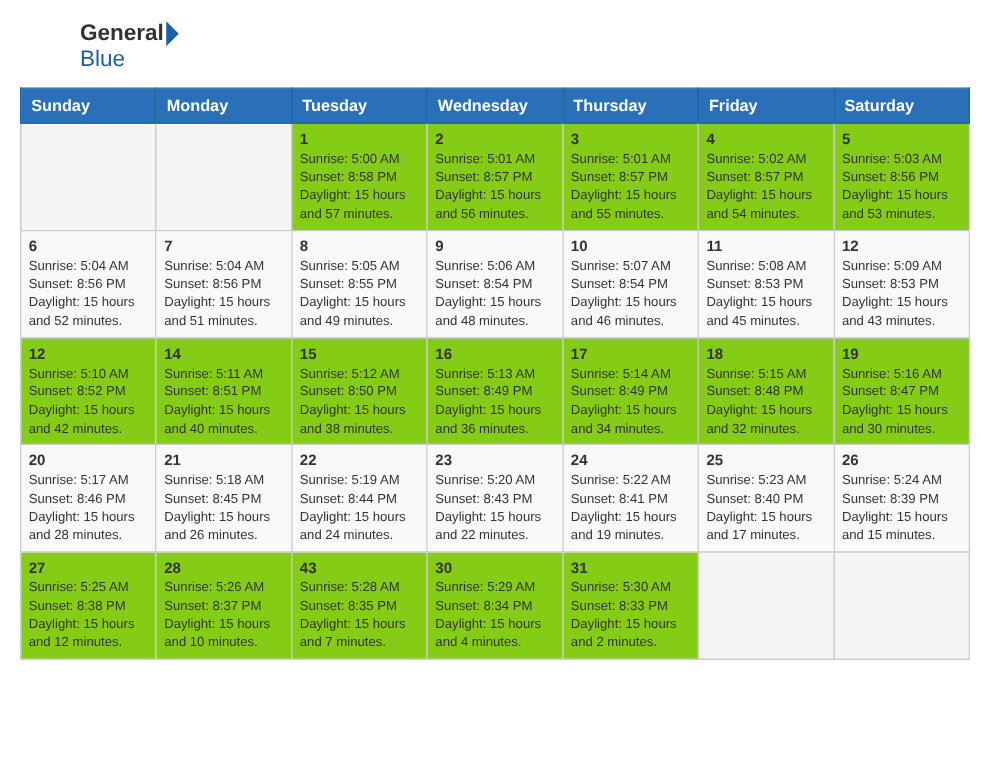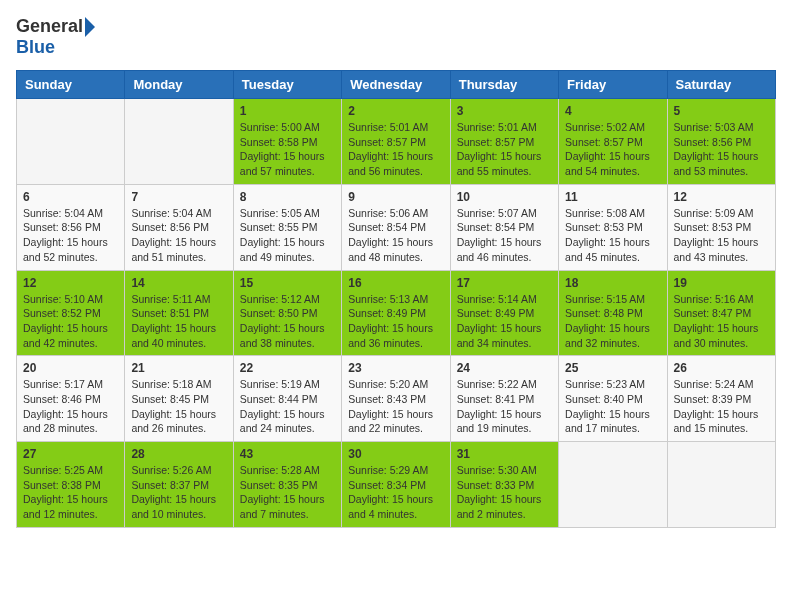--- a/index.html
+++ b/index.html
@@ -8,38 +8,39 @@
       background: #fff;
       width: 792px;
       min-height: 612px;
       padding: 16px;
     }
     .header {
       display: flex;
       justify-content: space-between;
       align-items: flex-end;
       margin-bottom: 12px;
+      margin-left: 48px;
     }
     .logo {
       display: flex;
       flex-direction: column;
       align-items: flex-start;
     }
     .logo-text {
       display: flex;
       align-items: center;
     }
     .logo-general {
       font-size: 18px;
       font-weight: bold;
       color: #333;
     }
     .logo-blue {
       font-size: 18px;
-      font-weight: bold;
+      font-weight: normal;
       color: #1a5fa8;
     }
     .logo-triangle {
       width: 0;
       height: 0;
       border-left: 10px solid #1a5fa8;
       border-top: 10px solid transparent;
       border-bottom: 10px solid transparent;
       margin-left: 2px;
     }

